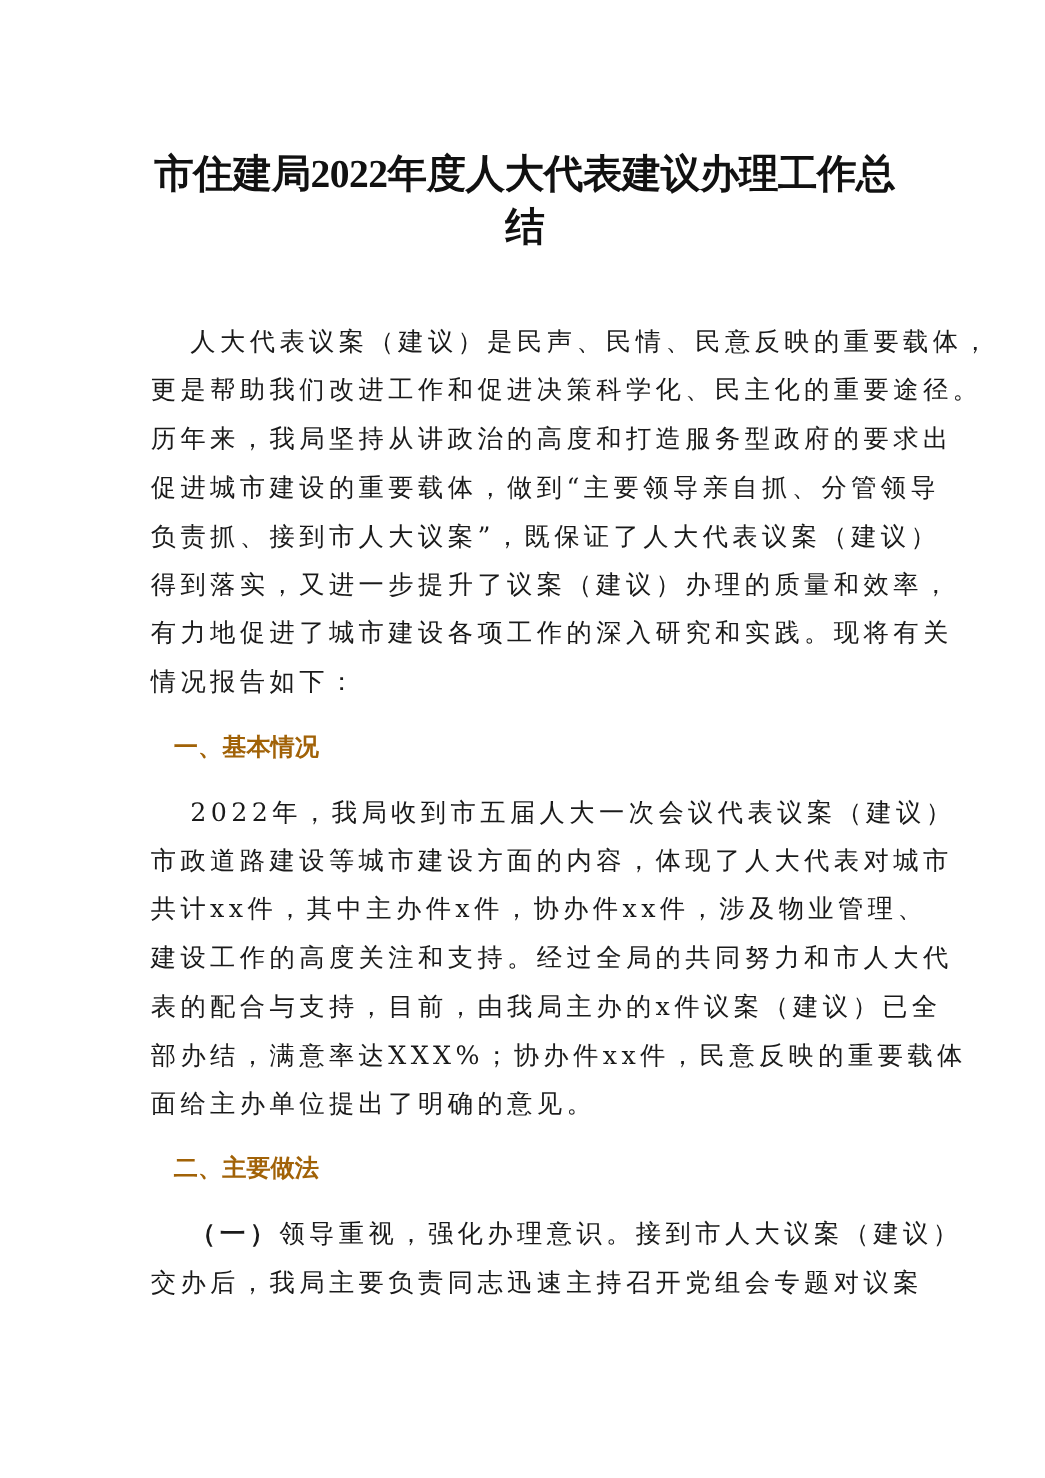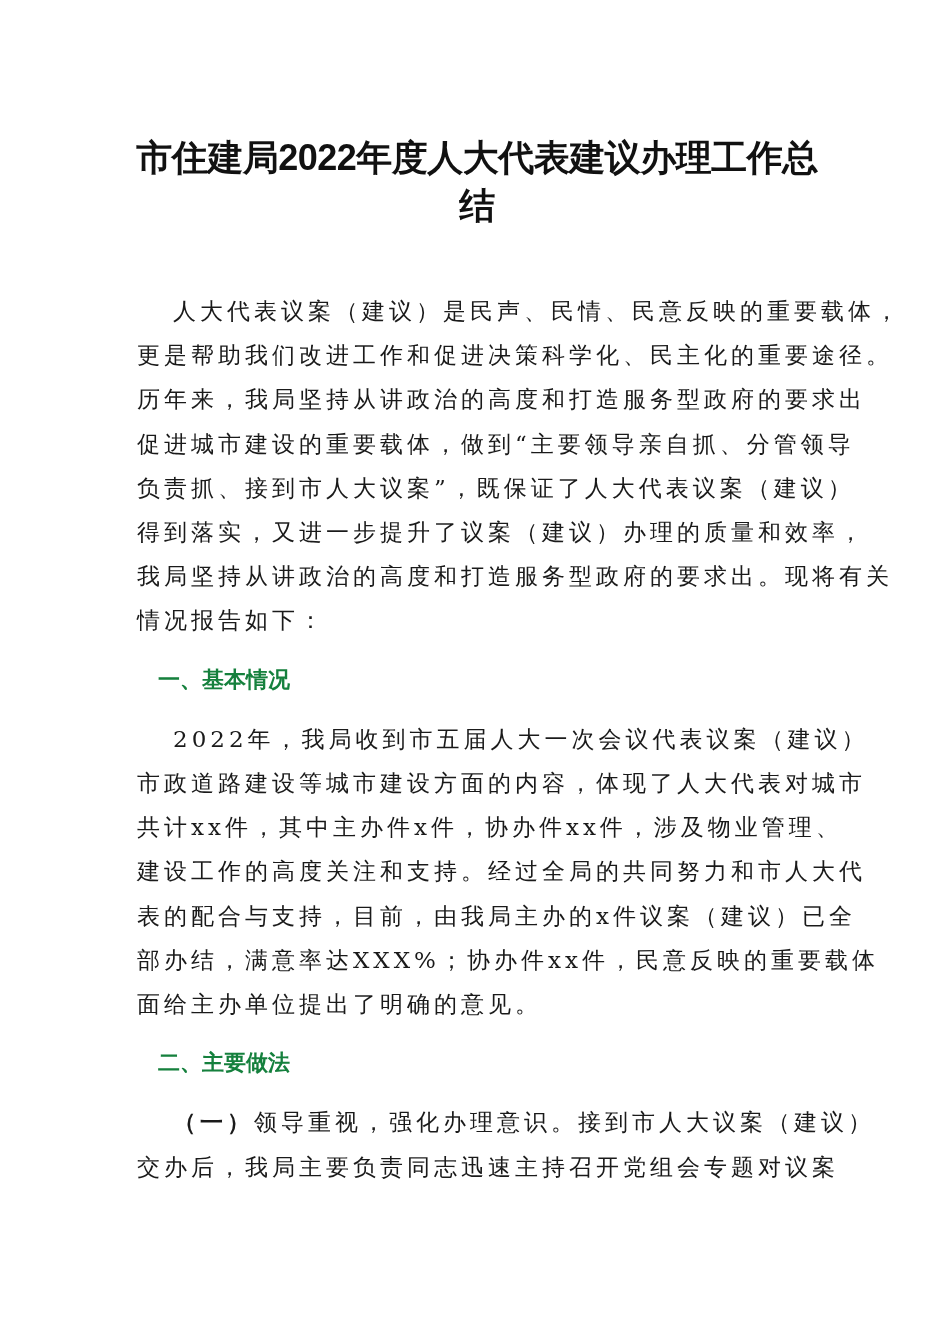--- a/index.html
+++ b/index.html
@@ -14,21 +14,21 @@
       overflow: hidden;
       color: #111111;
     }
     .page {
       position: absolute;
       left: 122px;
       top: 134px;
       width: 710px;
     }
     .title {
-      font-family: Liberation Sans, sans-serif;
+      font-family: Liberation Serif, serif;
       font-weight: bold;
       font-size: 36px;
       line-height: 48px;
       text-align: center;
       margin: 0 -14px;
       letter-spacing: -0.5px;
       color: #111;
     }
     .title-spacer { height: 44px; }
     .para {
@@ -42,21 +42,21 @@
       color: #1a1a1a;
     }
     .line { display: block; white-space: nowrap; }
     .heading {
       font-family: "DejaVu Sans", "Liberation Sans", sans-serif;
       font-weight: bold;
       font-size: 22px;
       line-height: 44.2px;
       margin: 0;
       padding-left: 36px;
-      color: #15803d;
+      color: #a16207;
     }
     .sub-lead {
       font-family: "DejaVu Serif", "Liberation Serif", serif;
       font-weight: bold;
     }
   </style>
 </head>
 <body>
 
 <div class="page">
@@ -66,21 +66,21 @@
   </div>
   <div class="title-spacer"></div>
 
   <p class="para">
     <span class="line" style="padding-left:36px">人大代表议案（建议）是民声、民情、民意反映的重要载体，</span>
     <span class="line">更是帮助我们改进工作和促进决策科学化、民主化的重要途径。</span>
     <span class="line">历年来，我局坚持从讲政治的高度和打造服务型政府的要求出</span>
     <span class="line">促进城市建设的重要载体，做到“主要领导亲自抓、分管领导</span>
     <span class="line">负责抓、接到市人大议案”，既保证了人大代表议案（建议）</span>
     <span class="line">得到落实，又进一步提升了议案（建议）办理的质量和效率，</span>
-    <span class="line">我局坚持从讲政治的高度和打造服务型政府的要求出。现将有关</span>
+    <span class="line">有力地促进了城市建设各项工作的深入研究和实践。现将有关</span>
     <span class="line">情况报告如下：</span>
   </p>
 
   <h2 class="heading">一、基本情况</h2>
 
   <p class="para">
     <span class="line" style="padding-left:36px">2022年，我局收到市五届人大一次会议代表议案（建议）</span>
     <span class="line">市政道路建设等城市建设方面的内容，体现了人大代表对城市</span>
     <span class="line">共计xx件，其中主办件x件，协办件xx件，涉及物业管理、</span>
     <span class="line">建设工作的高度关注和支持。经过全局的共同努力和市人大代</span>

